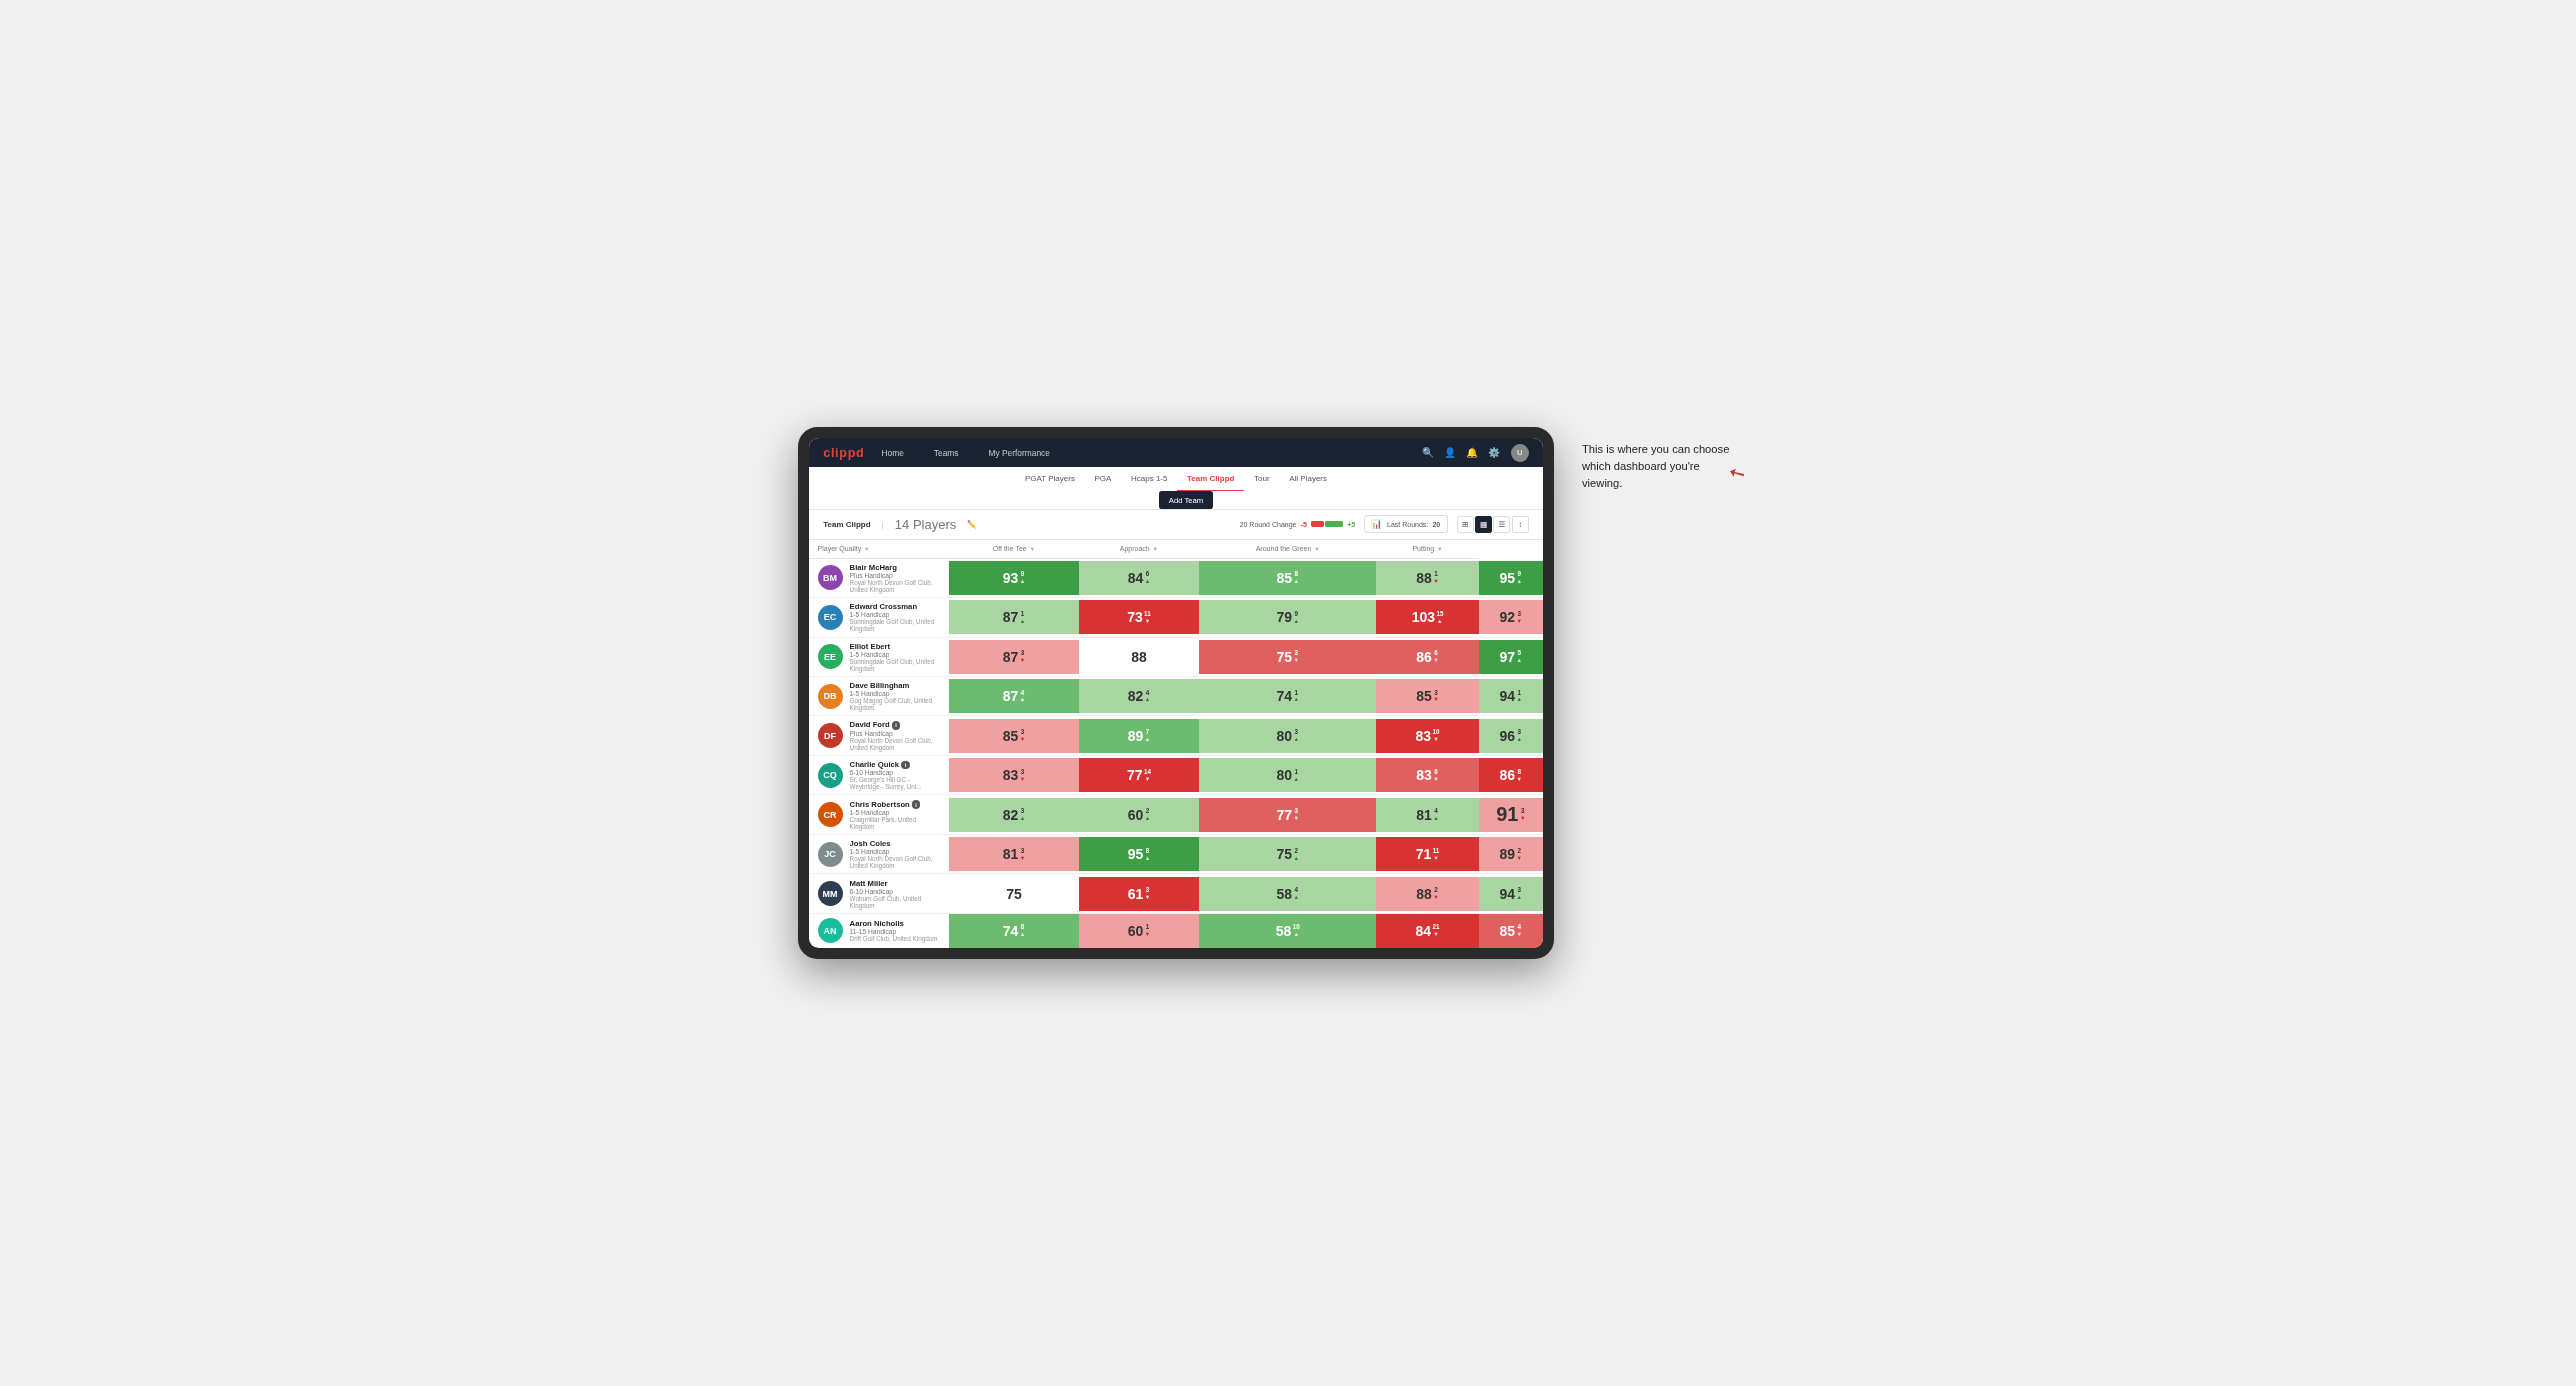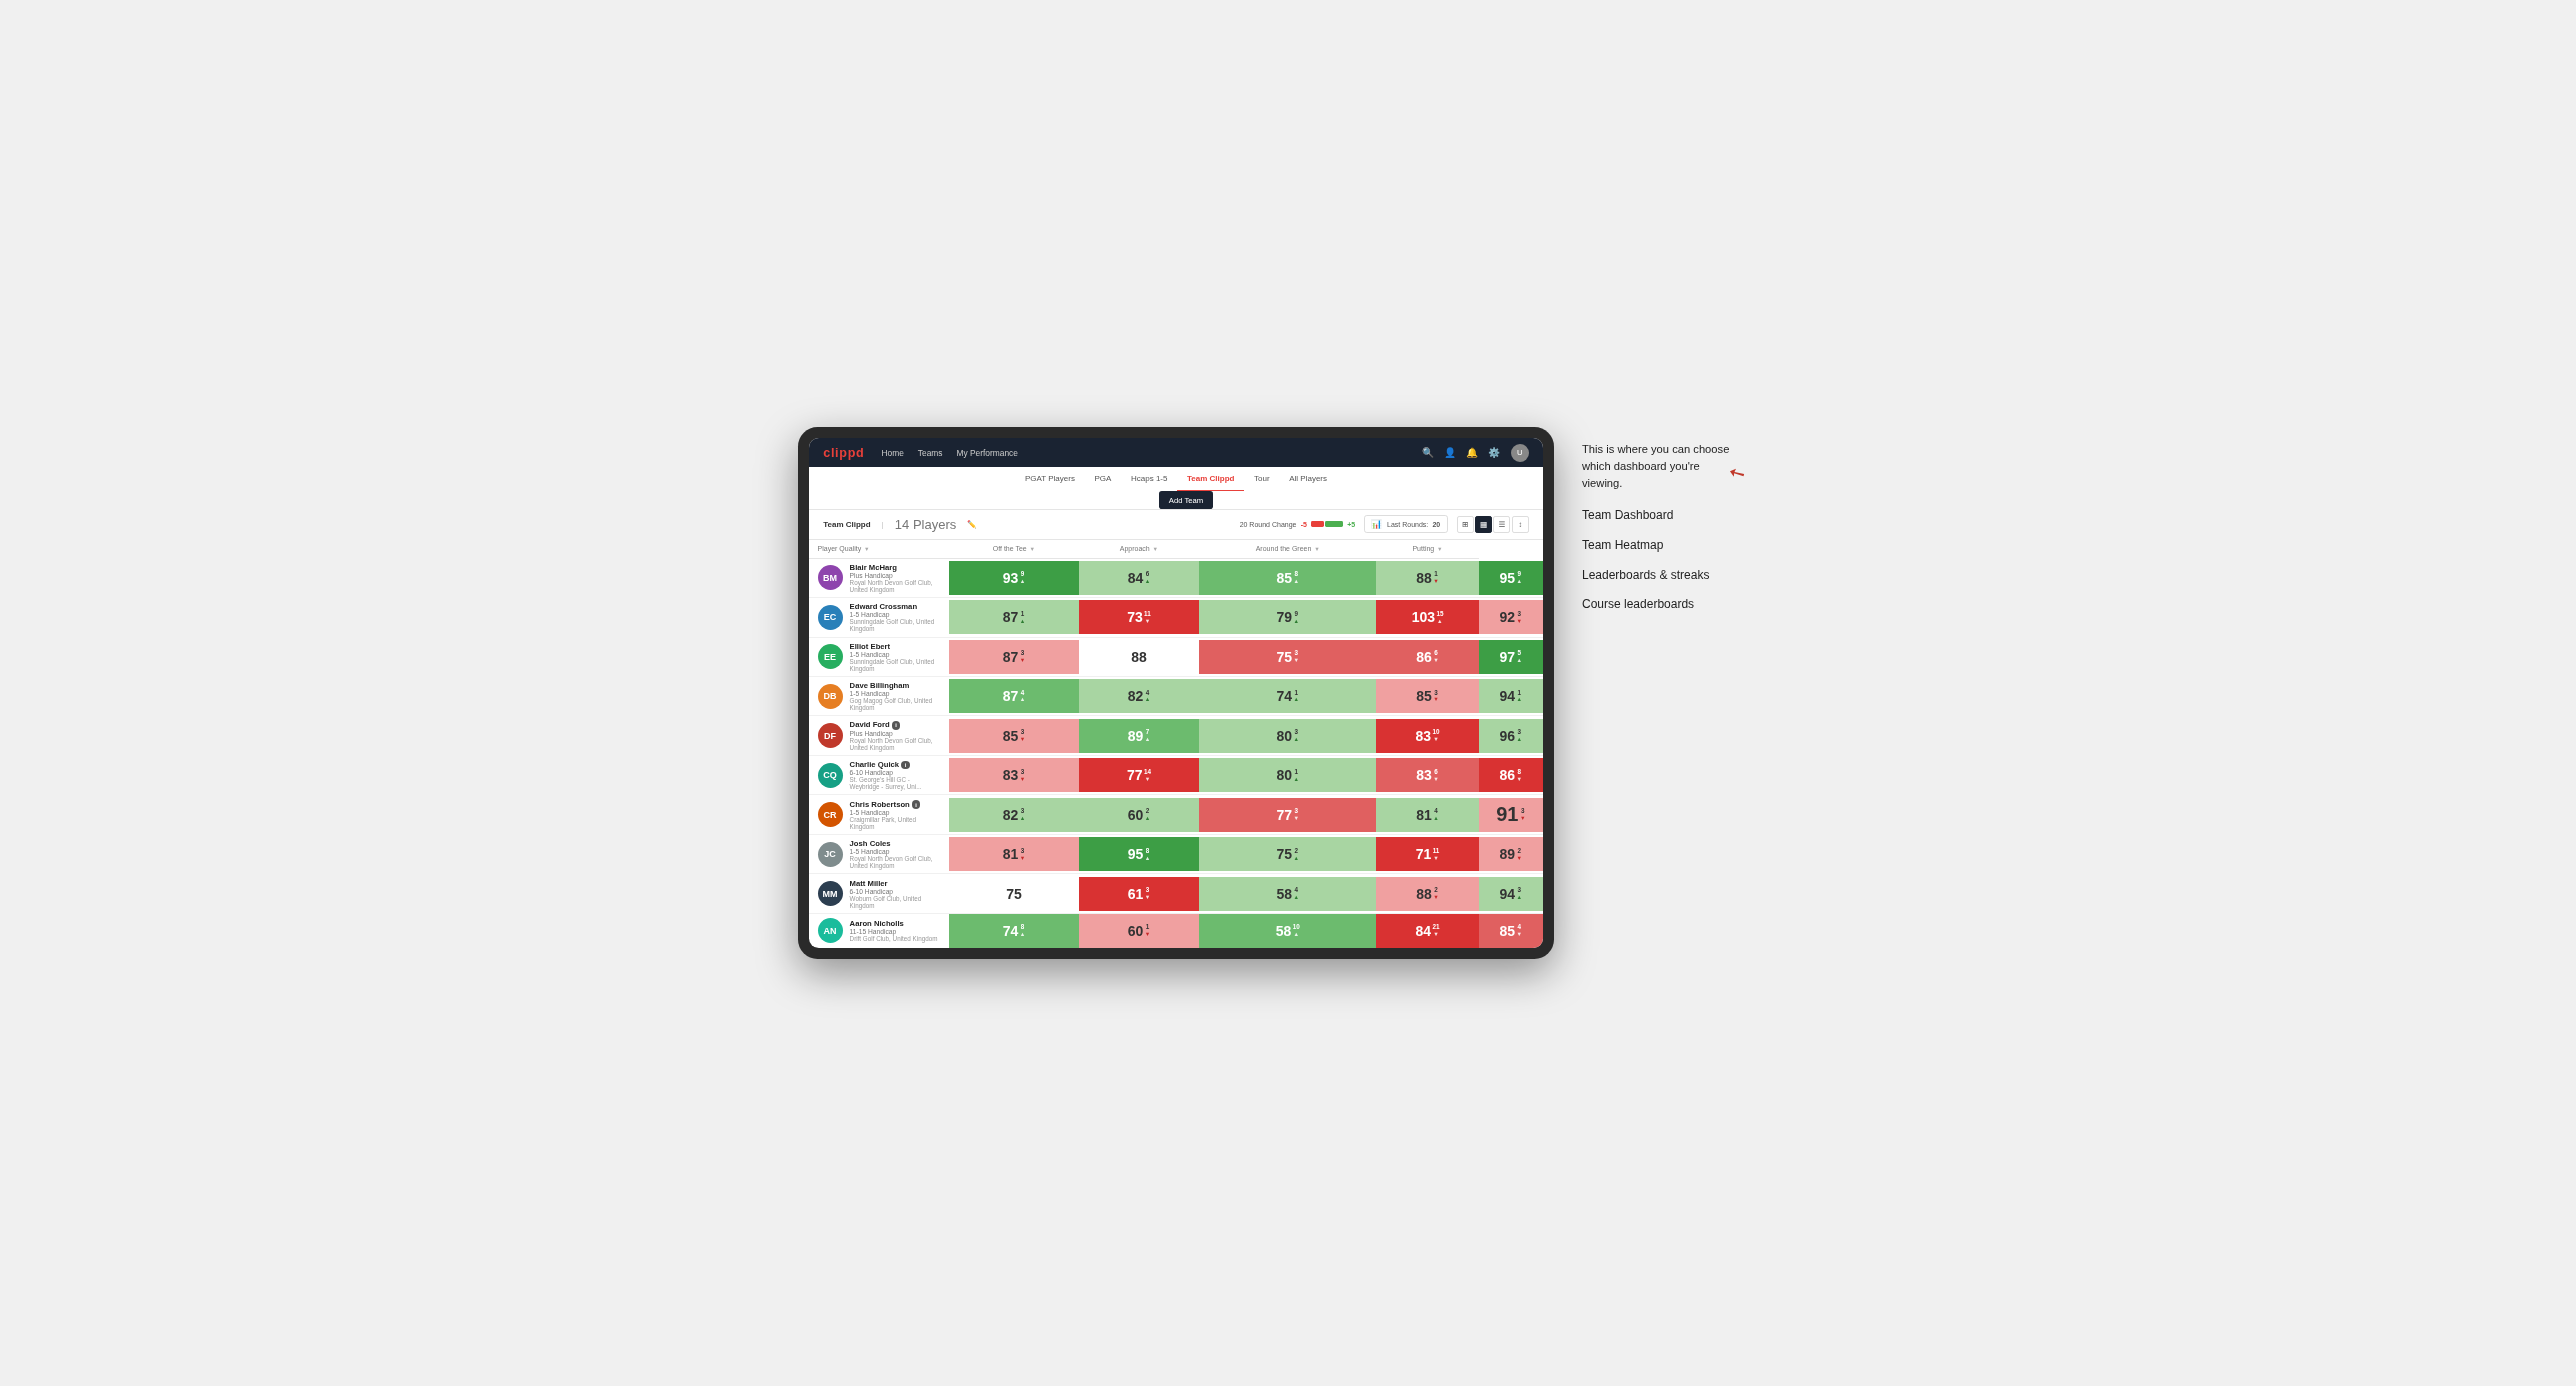--- a/index.html
+++ b/index.html
@@ -48,21 +48,21 @@
 
     .nav-logo {
       color: #e8403a;
       font-size: 12.6px;
       font-weight: 700;
       letter-spacing: 0.7px;
     }
 
     .nav-links {
       display: flex;
-      gap: 14px;
+      gap: 30px;
     }
 
     .nav-link {
       color: #ccc;
       font-size: 8.4px;
       cursor: pointer;
       text-decoration: none;
     }
 
     .nav-right {
@@ -1073,21 +1073,15 @@
       </div>
 
     </div>
   </div>
 
   <div class="right-panel">
     <div style="display:flex;align-items:flex-start;margin-bottom:17px;">
       <p class="annotation-text">This is where you can choose which dashboard you're viewing.</p>
       <span style="color:#c0392b;font-size:19.6px;margin-top:21px;transform:rotate(150deg);display:inline-block;margin-left:-7px;">➘</span>
     </div>
-    <div class="dashboard-list">
-      <div class="dashboard-item">Team Dashboard</div>
-      <div class="dashboard-item">Team Heatmap</div>
-      <div class="dashboard-item">Leaderboards &amp; streaks</div>
-      <div class="dashboard-item">Course leaderboards</div>
-    </div>
   </div>
 </div>
 
 
 </body></html>

